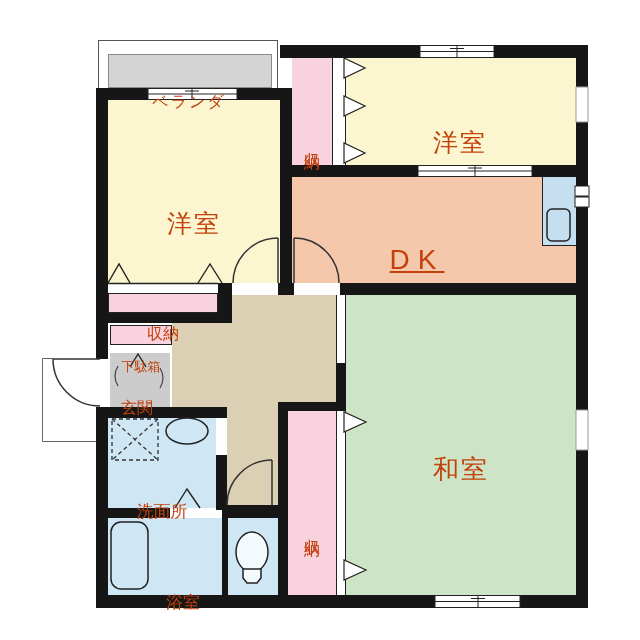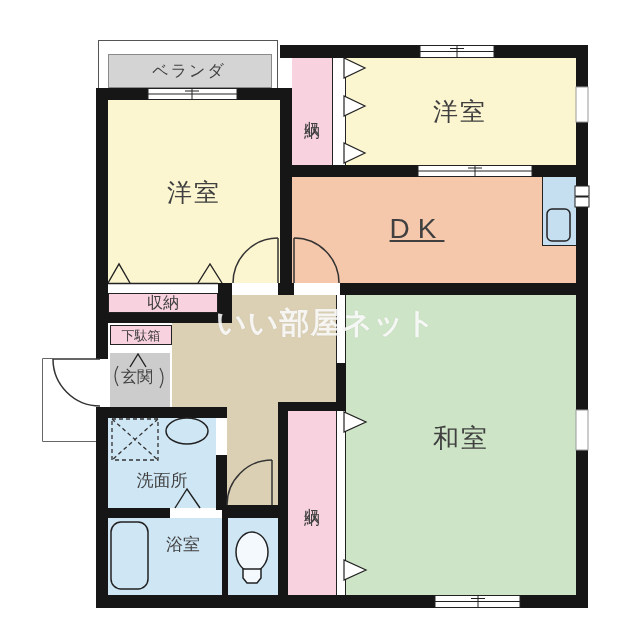--- a/index.html
+++ b/index.html
@@ -1,21 +1,21 @@
 <!DOCTYPE html>
 <html><head>
 <meta charset="utf-8">
 <style>
   html,body{margin:0;padding:0;background:#fff;}
   #plan{position:relative;width:640px;height:640px;background:#fff;overflow:hidden;
         font-family:"Liberation Sans","DejaVu Sans",sans-serif;}
   .room{position:absolute;}
   .w{position:absolute;background:#161616;}
-  .lbl{position:absolute;transform:translate(-50%,-50%);color:#404040;line-height:1;
-       white-space:nowrap;font-family:"Liberation Sans","DejaVu Sans",sans-serif;}
+  .lbl{position:absolute;transform:translate(-50%,-50%);color:#c2410c;line-height:1;
+       white-space:nowrap;font-family:"Liberation Sans","DejaVu Sans",sans-serif;margin-top:31px;}
   .vert{writing-mode:vertical-rl;text-orientation:upright;letter-spacing:3px;}
   .slide{position:absolute;background:#fff;border-left:1px solid #222;border-right:1px solid #222;box-sizing:border-box;}
   .open{position:absolute;background:#fff;}
   svg{position:absolute;left:0;top:0;pointer-events:none;}
   #wm{position:absolute;left:216px;top:303px;font-size:30px;font-weight:bold;
       color:rgba(255,255,255,0.85);letter-spacing:1px;text-shadow:0 0 1px rgba(120,120,120,0.25);z-index:60;}
 </style>
 </head>
 <body>
 
@@ -169,18 +169,17 @@
   <div class="lbl" style="left:189px;top:71px;font-size:16px;letter-spacing:2px;">ベランダ</div>
   <div class="lbl" style="left:194px;top:192px;font-size:25px;letter-spacing:2px;">洋室</div>
   <div class="lbl" style="left:460px;top:111px;font-size:25px;letter-spacing:2px;">洋室</div>
   <div class="lbl vert" style="left:312px;top:111px;font-size:16px;">収納</div>
   <div class="lbl" style="left:417px;top:229px;font-size:28px;letter-spacing:8px;font-weight:500;text-decoration:underline;">DK</div>
   <div class="lbl" style="left:461px;top:438px;font-size:26px;letter-spacing:2px;">和室</div>
   <div class="lbl" style="left:163px;top:303px;font-size:16px;">収納</div>
   <div class="lbl" style="left:141px;top:335px;font-size:13px;">下駄箱</div>
   <div class="lbl" style="left:137px;top:377px;font-size:16px;">玄関</div>
   <div class="lbl" style="left:162px;top:480px;font-size:17px;">洗面所</div>
-  <div class="lbl" style="left:183px;top:544px;font-size:17px;">浴室</div>
+  <div class="lbl" style="left:183px;top:571px;font-size:17px;">浴室</div>
   <div class="lbl vert" style="left:312px;top:498px;font-size:16px;">収納</div>
 
-  <div id="wm">いい部屋ネット</div>
 
 </div>
 
 </body></html>

